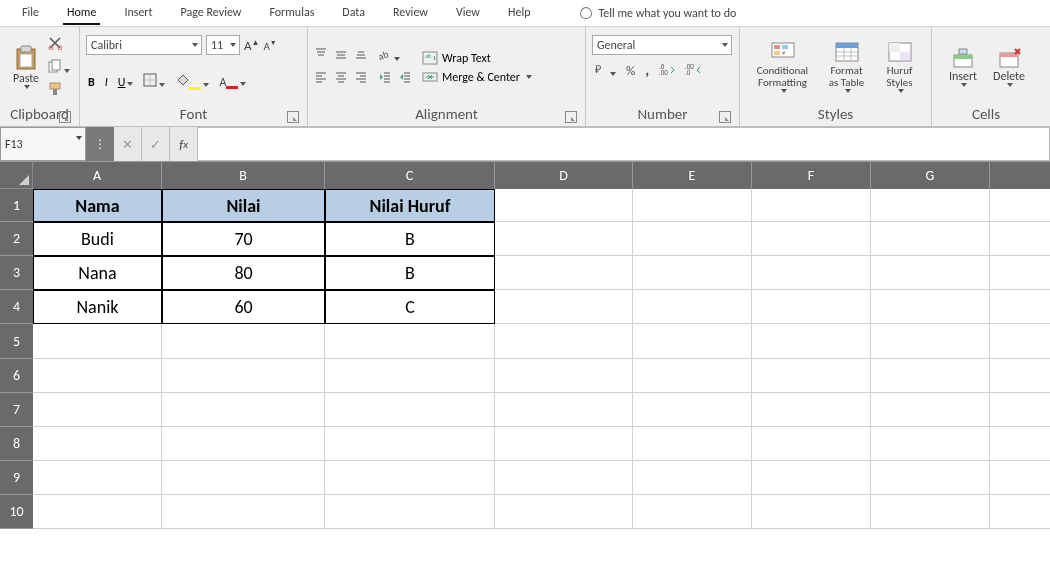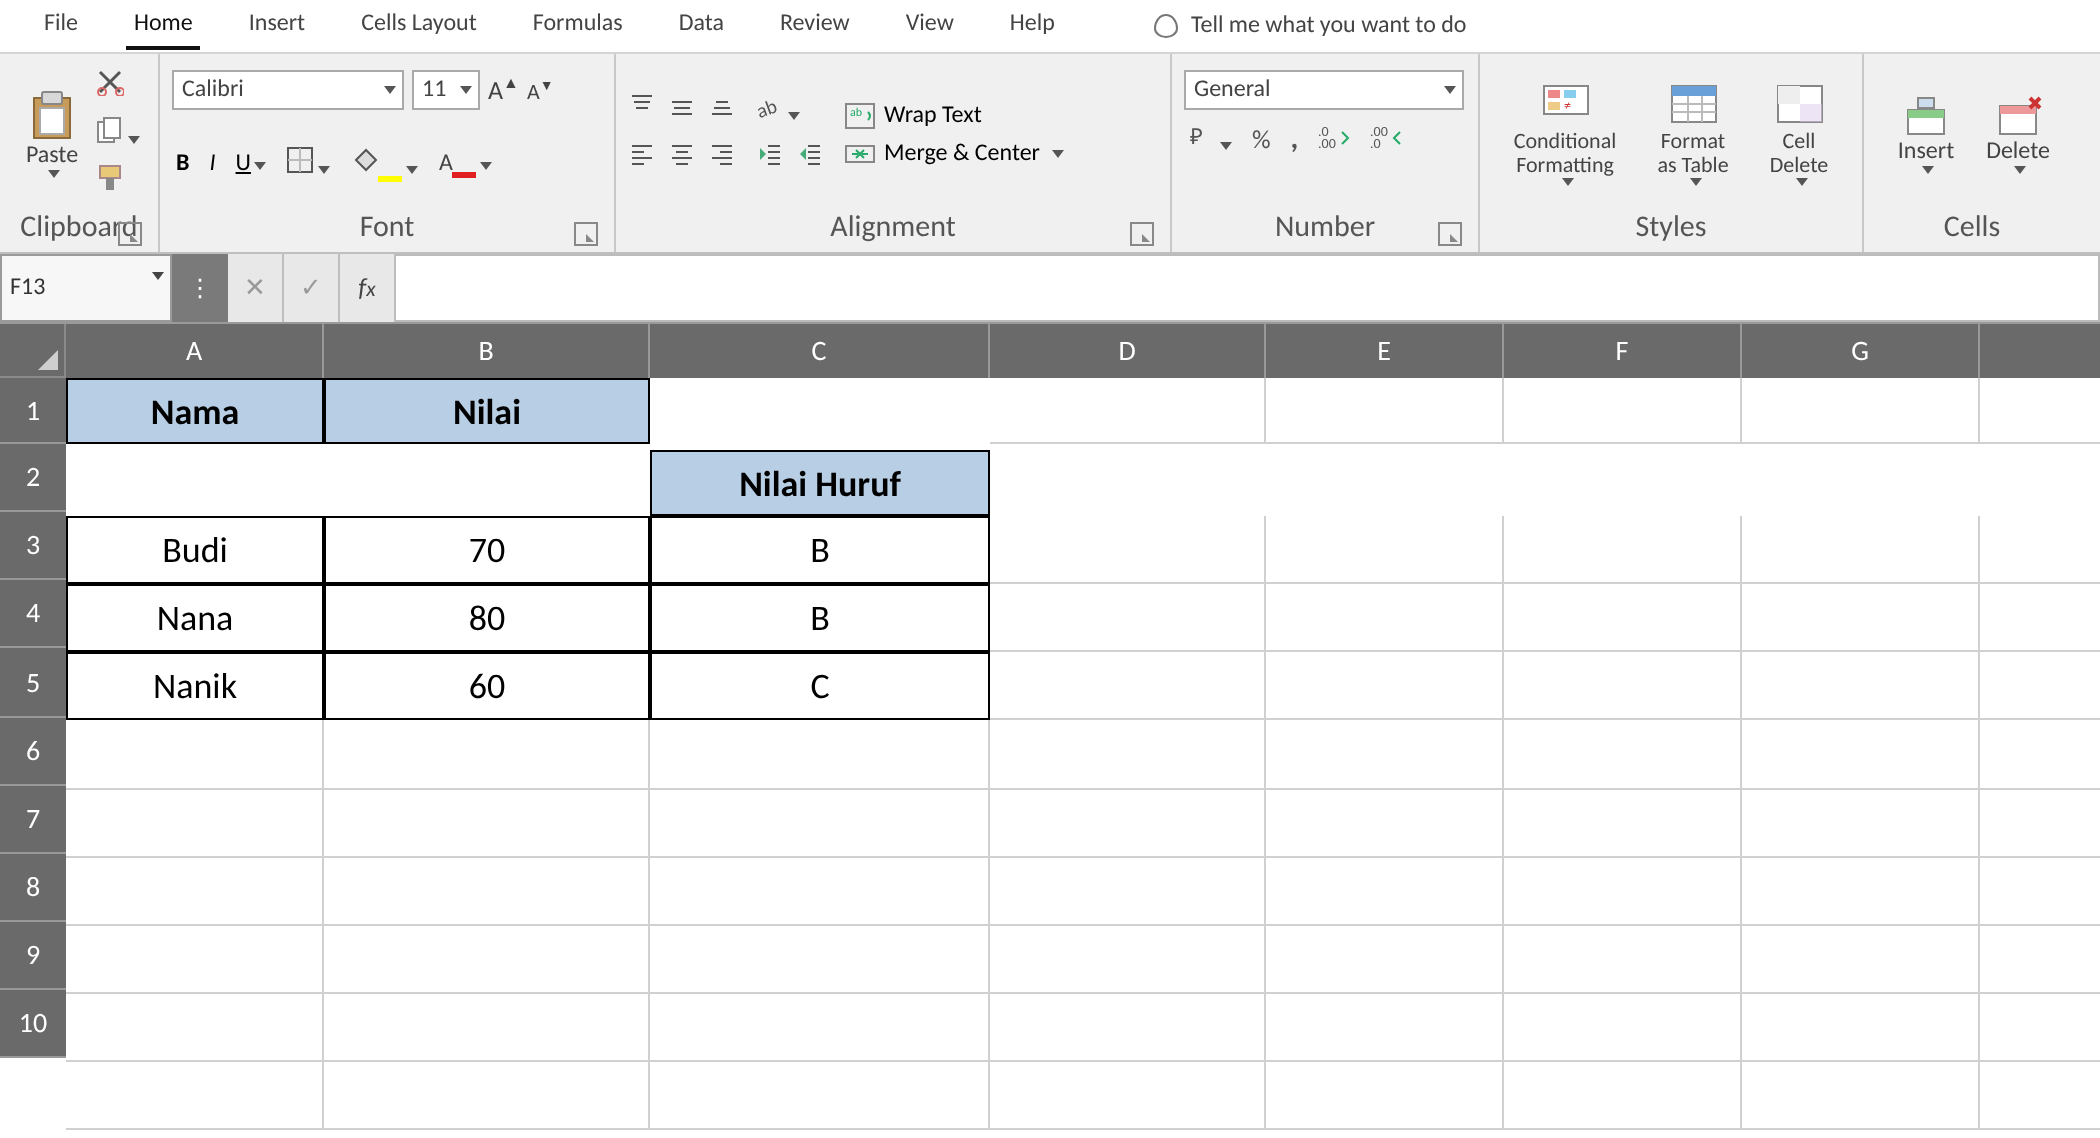--- a/index.html
+++ b/index.html
@@ -49,21 +49,21 @@
   .hdr-cell{background:#b8cee4;font-weight:bold;border:1px solid #000;}
   .data-cell{border:1px solid #000;}
 </style>
 </head>
 <body>
 
 <div class="menubar">
   <div class="tab">File</div>
   <div class="tab active">Home</div>
   <div class="tab">Insert</div>
-  <div class="tab">Cells Layout</div>
+  <div class="tab">Page Review</div>
   <div class="tab">Formulas</div>
   <div class="tab">Data</div>
   <div class="tab">Review</div>
   <div class="tab">View</div>
   <div class="tab">Help</div>
   <div class="tellme">
     <span class="lamp"></span>
     <span>Tell me what you want to do</span>
   </div>
 </div>
@@ -268,21 +268,21 @@
           </svg>
         <span style="font-size:11px;text-align:center;line-height:1.1">Format as Table</span>
           <span class="caret"></span>
       </div>
       <div class="btn" style="width:46px">
         <svg width="26" height="24">
             <rect x="2" y="2" width="22" height="18" fill="#fff" stroke="#888"></rect>
             <rect x="2" y="2" width="11" height="9" fill="#eee"></rect>
             <rect x="13" y="11" width="11" height="9" fill="#dce8"></rect>
           </svg>
-        <span style="font-size:11px;text-align:center;line-height:1.1">Cell Delete</span>
+        <span style="font-size:11px;text-align:center;line-height:1.1">Huruf Styles</span>
           <span class="caret"></span>
       </div>
     </div>
     <div class="group-label"><span>Styles</span></div>
   </div>
 
   <div class="group" style="width:108px;border-right:none">
     <div class="group-body" style="gap:4px;justify-content:center">
       <div class="btn" style="width:42px">
         <svg width="24" height="22">
@@ -341,21 +341,21 @@
       <div class="rowhead" style="height: 34px;">6</div>
       <div class="rowhead" style="height: 34px;">7</div>
       <div class="rowhead" style="height: 34px;">8</div>
       <div class="rowhead" style="height: 34px;">9</div>
       <div class="rowhead" style="height: 34px;">10</div>
     </div>
   <div class="cells" id="cells">
       <div class="crow">
         <div class="cell hdr-cell" style="width: 129px; height: 33px;">Nama</div>
         <div class="cell hdr-cell" style="width: 163px; height: 33px;">Nilai</div>
-        <div class="cell hdr-cell" style="width: 170px; height: 33px; margin-top: 36px;">Nilai Huruf</div>
+        <div class="cell hdr-cell" style="width: 170px; height: 33px;">Nilai Huruf</div>
         <div class="cell" style="width: 138px; height: 33px;"></div>
         <div class="cell" style="width: 119px; height: 33px;"></div>
         <div class="cell" style="width: 119px; height: 33px;"></div>
         <div class="cell" style="width: 119px; height: 33px;"></div>
         <div class="cell" style="width: 80px; height: 33px;"></div>
       </div>
       <div class="crow">
         <div class="cell data-cell" style="width: 129px; height: 34px;">Budi</div>
         <div class="cell data-cell" style="width: 163px; height: 34px;">70</div>
         <div class="cell data-cell" style="width: 170px; height: 34px;">B</div>

